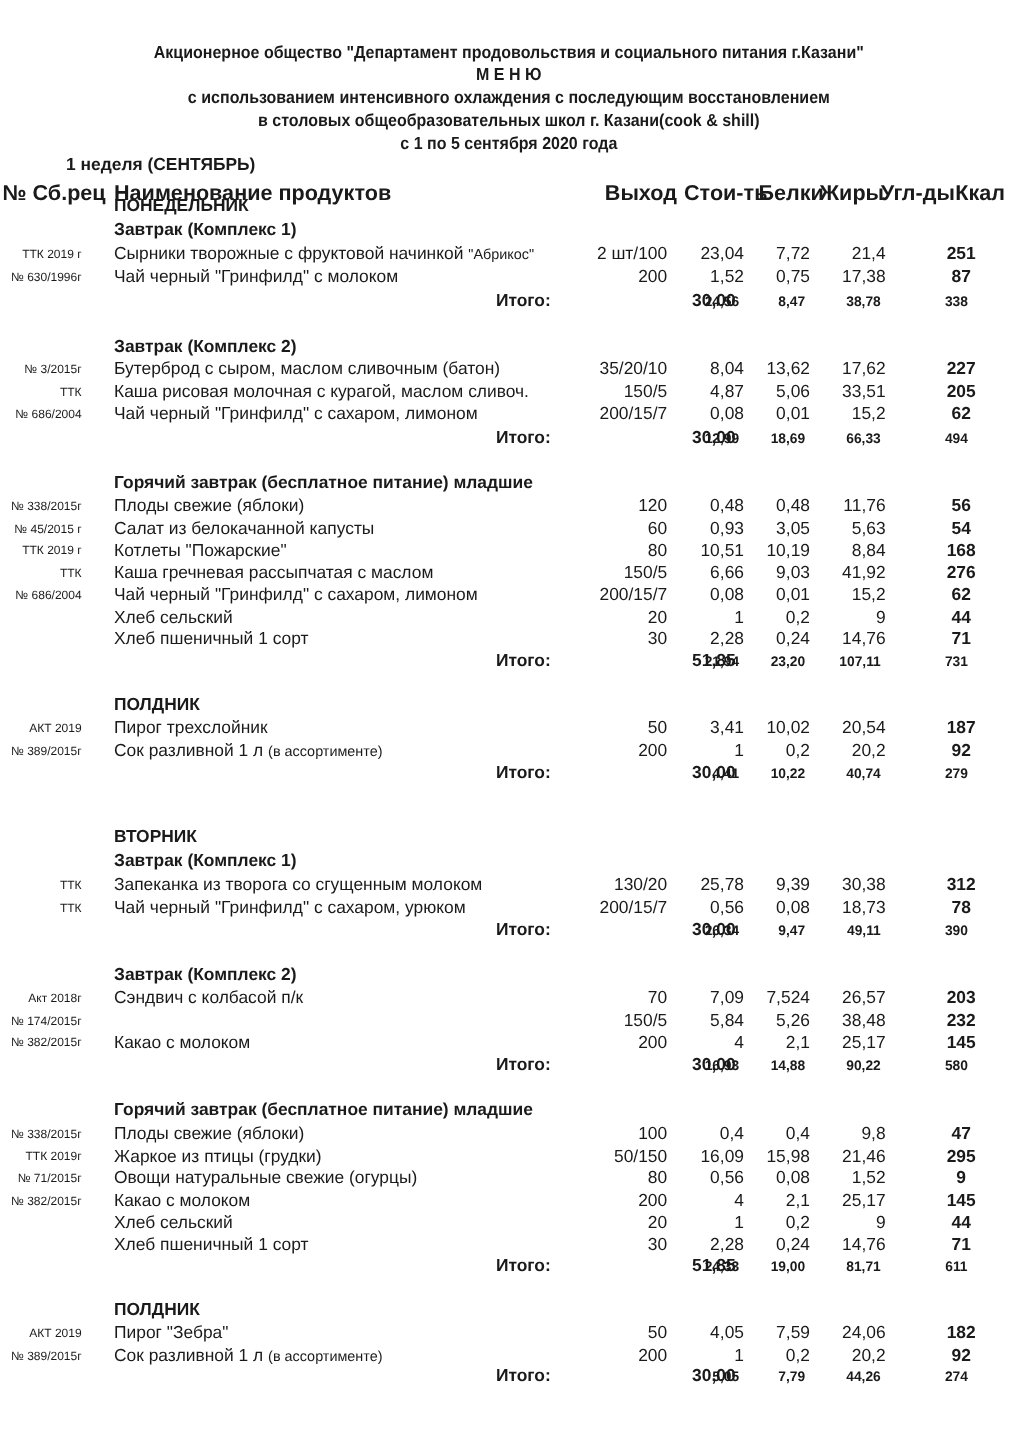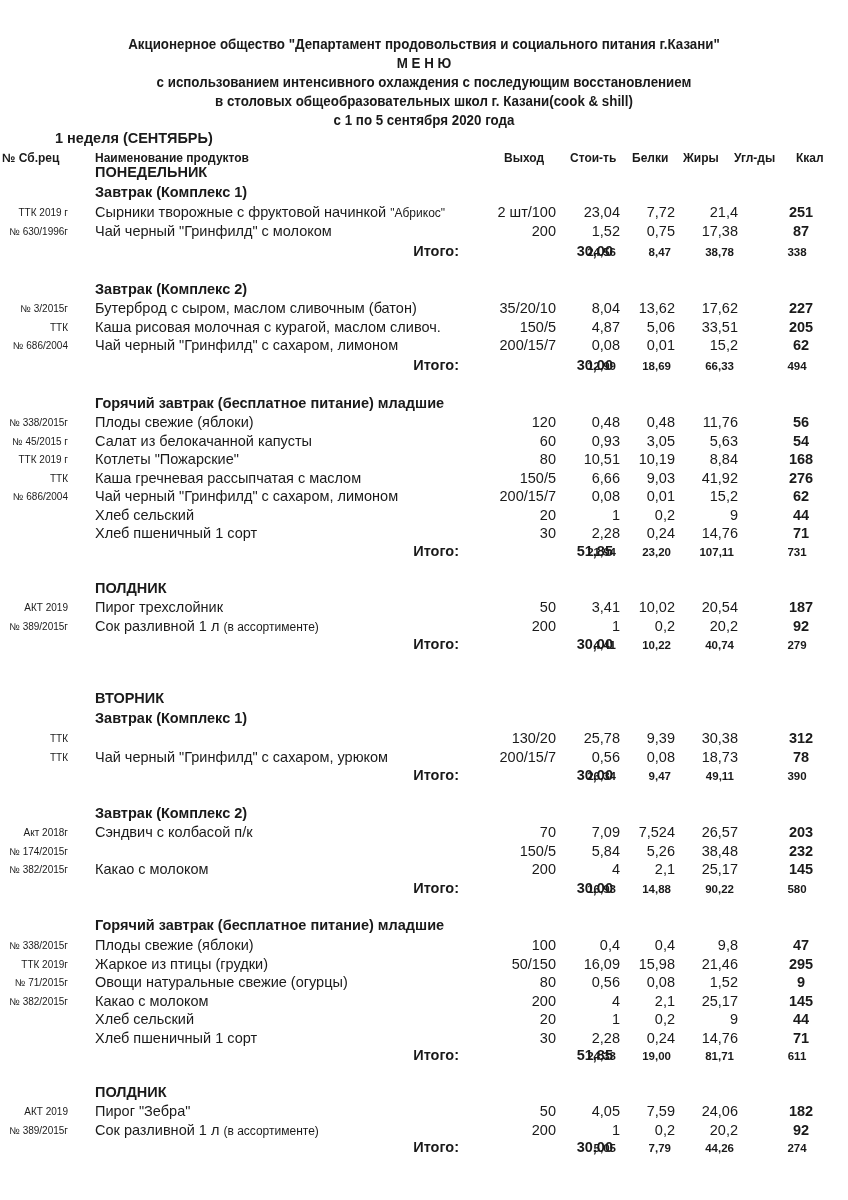--- a/index.html
+++ b/index.html
@@ -2,21 +2,21 @@
 <html><head>
 <meta charset="utf-8">
 <style>
   html, body { margin:0; padding:0; background:#ffffff; }
   body { width:848px; height:1200px; position:relative; overflow:hidden;
          font-family:"Liberation Sans", sans-serif; color:#1a1a1a; }
   .hdr { position:absolute; left:0; width:848px; text-align:center;
          font-family:"Liberation Sans", sans-serif; font-weight:bold; font-size:14.5px;
          transform:scaleX(0.92); transform-origin:center; }
   .week { position:absolute; left:55px; top:130px; font-weight:bold; font-size:14.5px; }
-  .colhdr { position:absolute; top:151px; font-weight:bold; font-size:12px; white-space:nowrap; }
+  .colhdr { position:absolute; top:151px; font-weight:bold; font-size:18px; white-space:nowrap; }
   .day { position:absolute; left:95px; font-weight:bold; font-size:14.5px; }
   .meal { position:absolute; left:95px; font-weight:bold; font-size:14.5px; white-space:nowrap; }
   .row { position:absolute; left:0; width:848px; height:18px; font-size:14.5px; }
   .row span { position:absolute; white-space:nowrap; top:0; }
   .code { right:780px; font-size:10px; top:3px !important; text-align:center; }
   .name { left:95px; }
   .name small { font-size:12px; }
   .yield { right:292px; text-align:right; }
   .prot { right:228px; text-align:right; }
   .fat { right:173px; text-align:right; }
@@ -212,20 +212,21 @@
       <span class="tprice">30,00</span>
       <span class="tsm tprot">4,41</span>
       <span class="tsm tfat">10,22</span>
       <span class="tsm tcarb">40,74</span>
       <span class="tsm tkcal">279</span>
     </div>
     <div class="day" style="top:690px;">ВТОРНИК</div>
     <div class="meal" style="top:710px;">Завтрак (Комплекс 1)</div>
     <div class="row" style="top:730px;">
       <span class="code">ТТК</span>
+      <span class="name"><span style="position:static;">Запеканка из творога со сгущенным молоком</span></span>
       <span class="yield">130/20</span>
       <span class="prot">25,78</span>
       <span class="fat">9,39</span>
       <span class="carb">30,38</span>
       <span class="kcal">312</span>
     </div>
     <div class="row" style="top:748.5px;">
       <span class="code">ТТК</span>
       <span class="name"><span style="position:static;">Чай черный "Гринфилд" с сахаром, урюком</span></span>
       <span class="yield">200/15/7</span>

